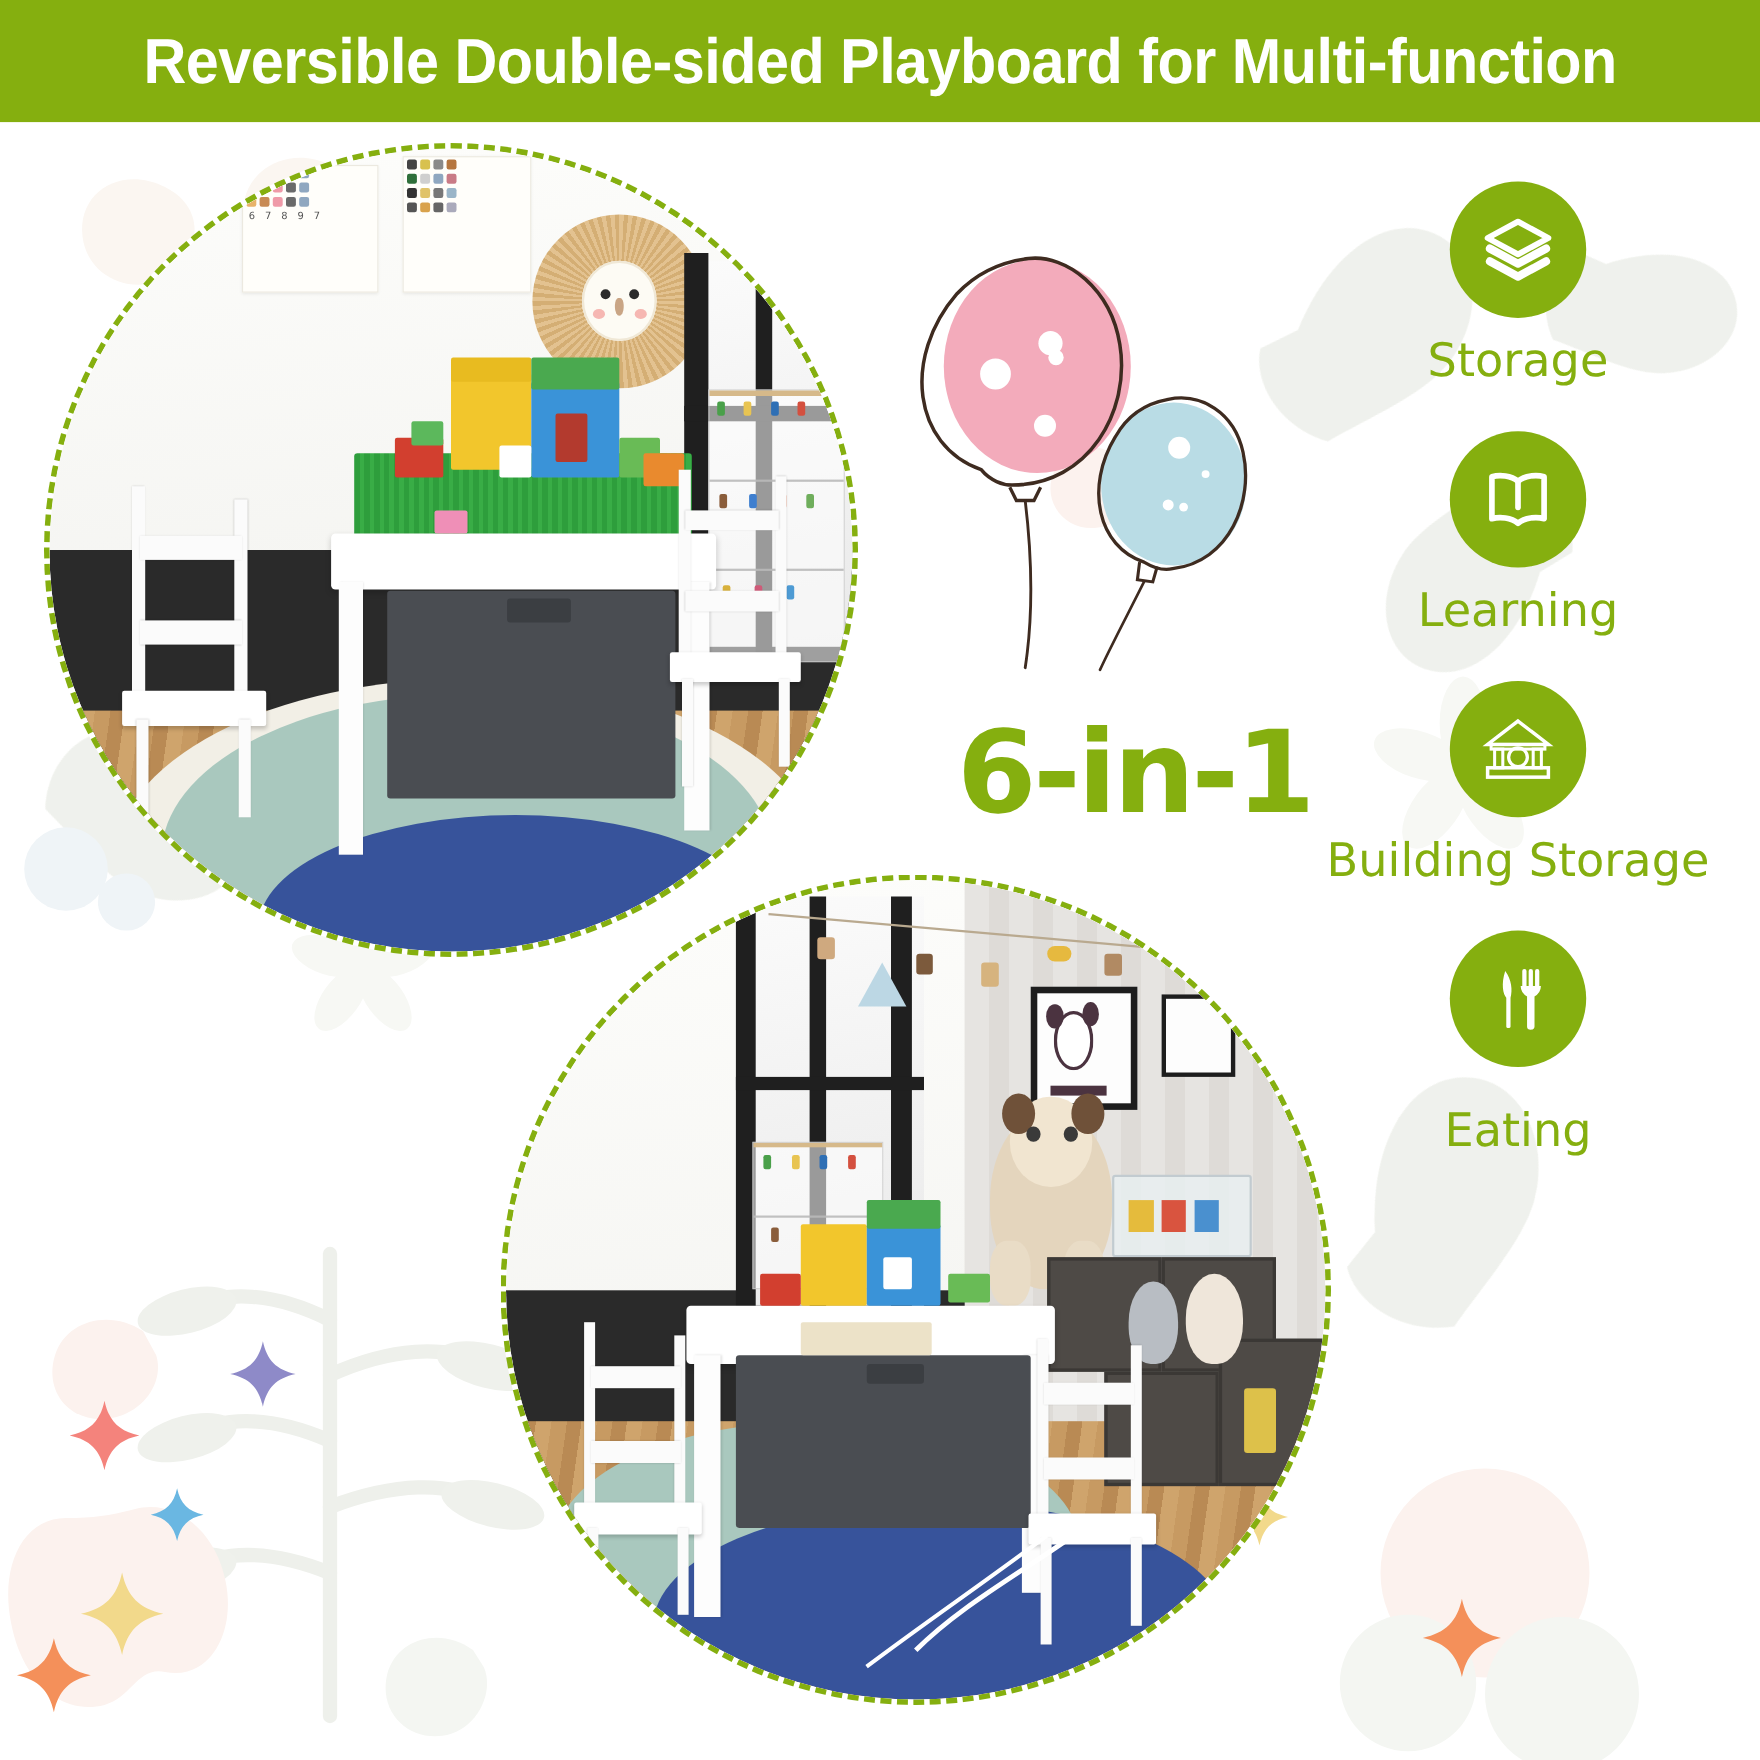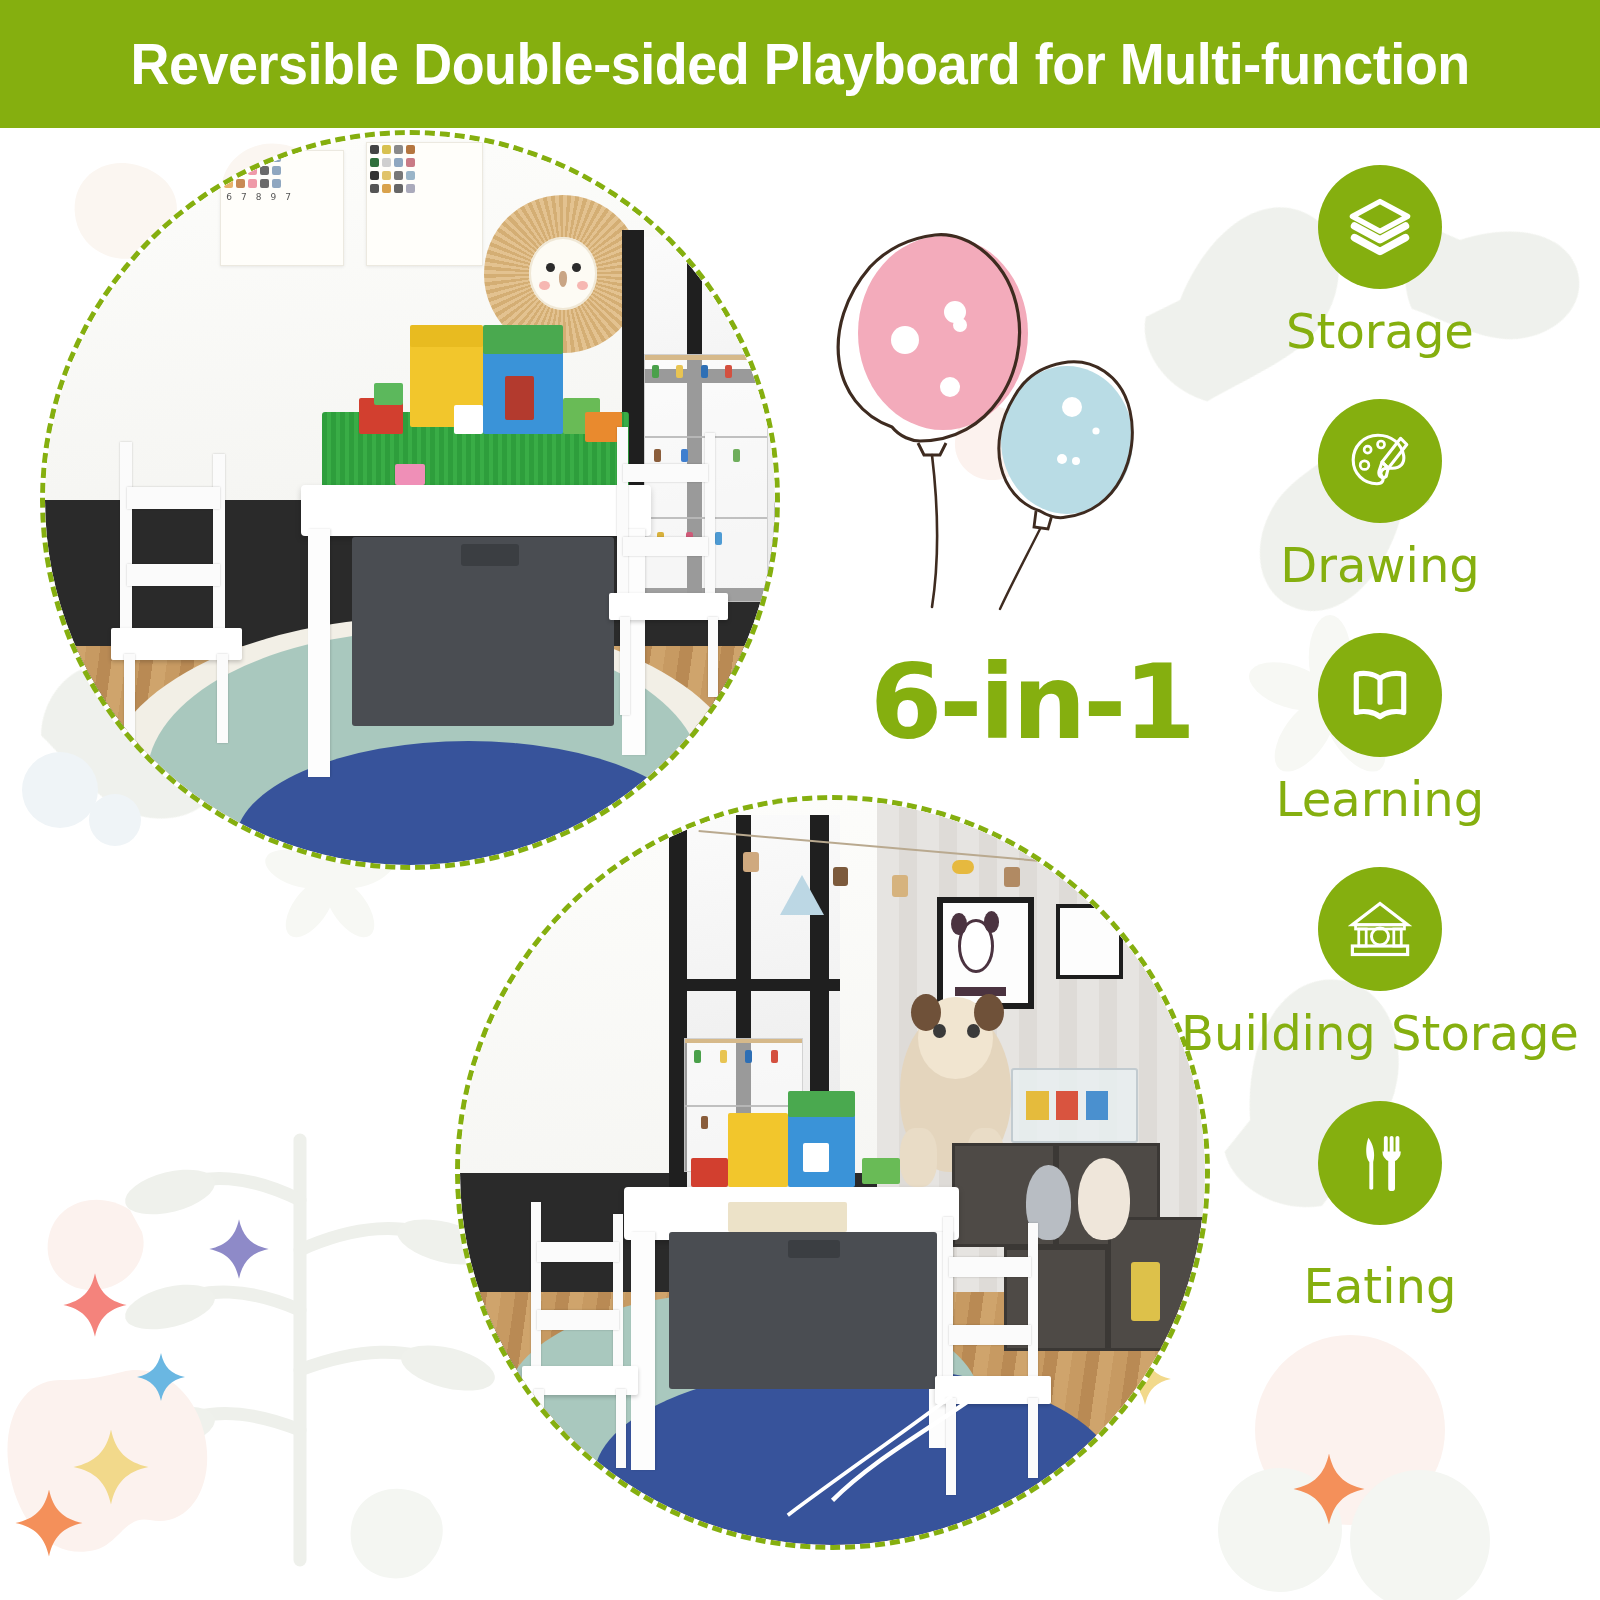--- a/index.html
+++ b/index.html
@@ -9,21 +9,21 @@
     background:#ffffff;
     position:relative;
     overflow:hidden;
   }
 
   
   #bg-decor { position:absolute; inset:0; z-index:0; pointer-events:none; }
 
   
   #banner {
-    position:absolute; left:0; top:0; width:1600px; height:128px;
+    position:absolute; left:0; top:0; width:1600px; height:111px;
     background:#85AF0F; z-index:6;
     display:flex; align-items:center; justify-content:center;
   }
   #banner-title {
     color:#ffffff;
     font-family:"Liberation Sans", sans-serif;
     font-weight:bold;
     font-size:58px;
     letter-spacing:-0.5px;
     transform:scaleX(0.93);
@@ -110,21 +110,21 @@
   }
 
   
   #features { position:absolute; right:70px; top:165px; width:300px; z-index:5; }
   .feature { display:flex; flex-direction:column; align-items:center; margin-bottom:40px; }
   .feature-circle {
     width:124px; height:124px; border-radius:50%; background:#85AF0F;
     display:flex; align-items:center; justify-content:center;
   }
   .feature-label {
-    margin-top:14px; color:#85AF0F; font-size:48px;
+    margin-top:14px; color:#85AF0F; font-size:42px;
     font-family:"DejaVu Sans", sans-serif; font-weight:500; white-space:nowrap;
   }
 
   
   .star { position:absolute; z-index:3; }
 </style>
 </head>
 <body>
 
 <svg id="bg-decor" viewBox="0 0 1600 1600" preserveAspectRatio="none">
@@ -522,34 +522,20 @@
     <div class="feature-circle">
       <svg width="68" height="68" viewBox="0 0 64 64">
         <path d="M32 8 L58 22 L32 36 L6 22 Z" fill="none" stroke="#fff" stroke-width="5" stroke-linejoin="round"></path>
         <path d="M8 31 L32 44 L56 31" fill="none" stroke="#fff" stroke-width="7" stroke-linejoin="round" stroke-linecap="round"></path>
         <path d="M8 42 L32 55 L56 42" fill="none" stroke="#fff" stroke-width="7" stroke-linejoin="round" stroke-linecap="round"></path>
       </svg>
     </div>
     <div class="feature-label">Storage</div>
   </div>
 
-  <div class="feature">
-    <div class="feature-circle">
-      <svg width="66" height="66" viewBox="0 0 64 64">
-        <path d="M30 7 C16 7 6 18 6 31 C6 44 16 54 29 54 C35 54 36 50 34 47
-                 C31 43 34 39 39 39 L44 39 C52 39 56 34 55 27 C53 15 43 7 30 7 Z" fill="none" stroke="#fff" stroke-width="3"></path>
-        <circle cx="20" cy="21" r="3.4" fill="none" stroke="#fff" stroke-width="2.6"></circle>
-        <circle cx="33" cy="16" r="3.4" fill="none" stroke="#fff" stroke-width="2.6"></circle>
-        <circle cx="17" cy="36" r="4.2" fill="none" stroke="#fff" stroke-width="2.6"></circle>
-        <path d="M52 10 L58 16 L40 39 L34 33 Z" fill="none" stroke="#fff" stroke-width="3" stroke-linejoin="round"></path>
-        <path d="M34 33 L31 42 C30 47 35 50 38 47 L40 39 Z" fill="none" stroke="#fff" stroke-width="3" stroke-linejoin="round"></path>
-      </svg>
-    </div>
-    <div class="feature-label">Drawing</div>
-  </div>
 
   <div class="feature">
     <div class="feature-circle">
       <svg width="66" height="66" viewBox="0 0 64 64">
         <path d="M32 16 C26 11 16 10 9 12 L9 49 C16 47 26 48 32 53
                  C38 48 48 47 55 49 L55 12 C48 10 38 11 32 16 Z" fill="none" stroke="#fff" stroke-width="5" stroke-linejoin="round"></path>
         <path d="M32 16 L32 39" stroke="#fff" stroke-width="5" stroke-linecap="round"></path>
       </svg>
     </div>
     <div class="feature-label">Learning</div>

